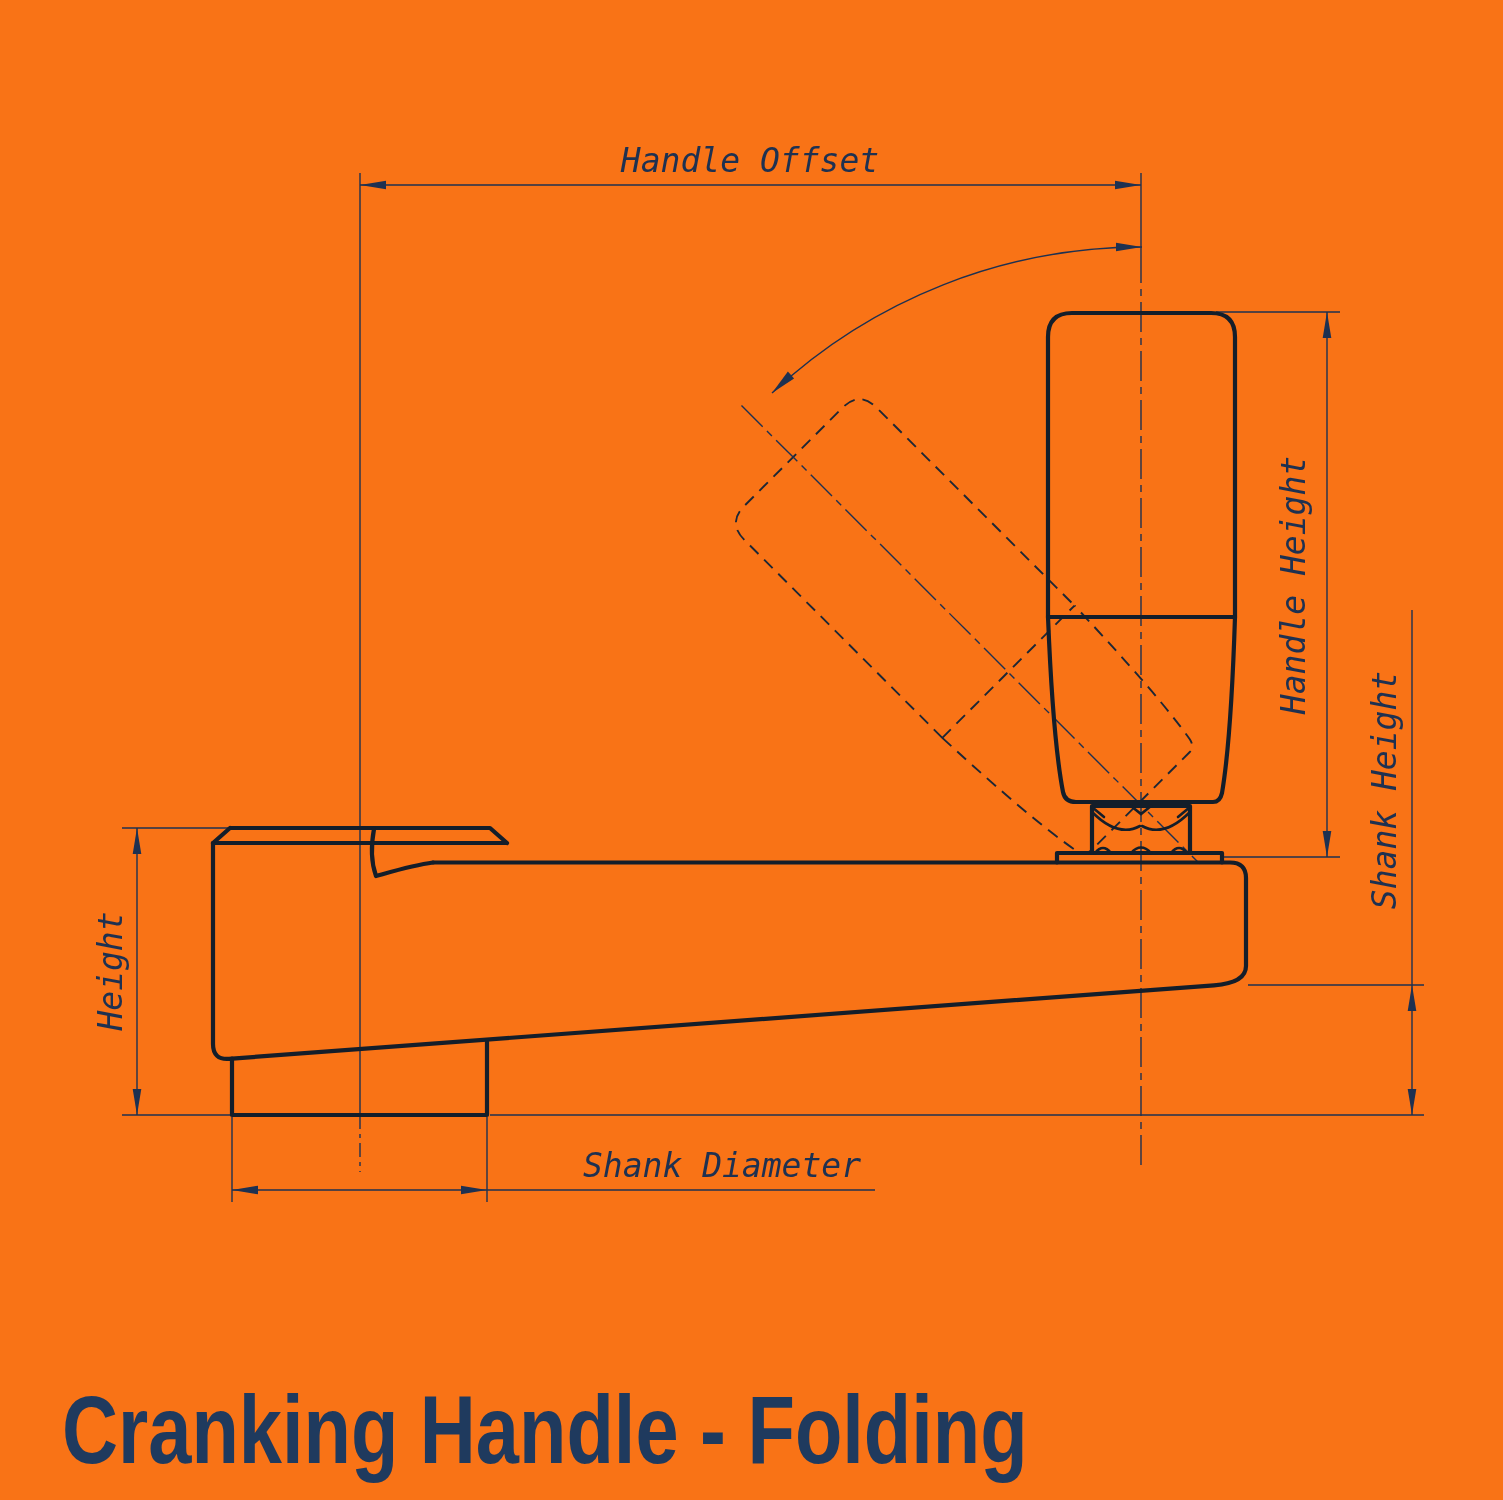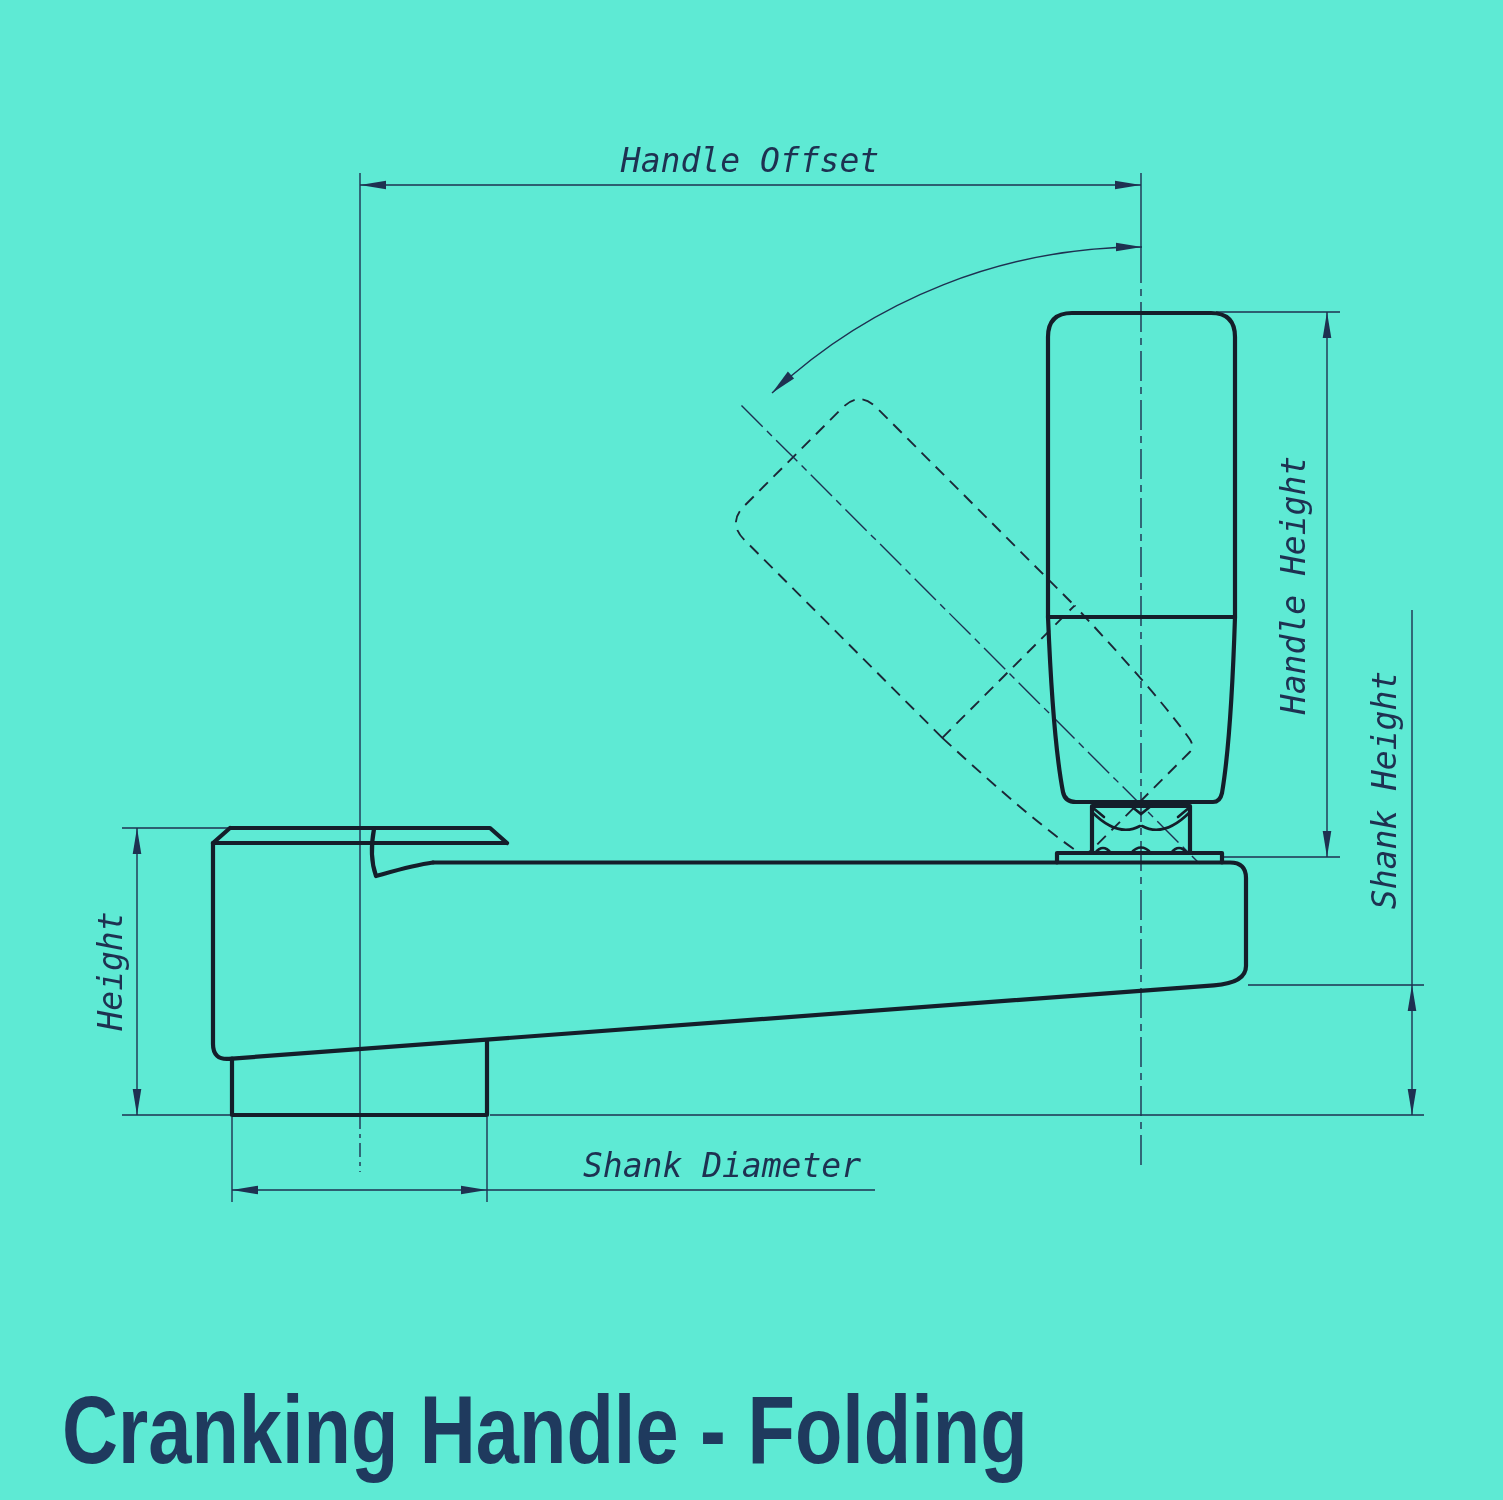--- a/index.html
+++ b/index.html
@@ -1,16 +1,16 @@
 <!DOCTYPE html>
 <html><head>
 <meta charset="utf-8">
 <style>
   html,body{margin:0;padding:0;background:#ffffff;}
-  .page{position:relative;width:1503px;height:1500px;background:#5eead4;overflow:hidden;
+  .page{position:relative;width:1503px;height:1500px;background:#f97316;overflow:hidden;
         font-family:"DejaVu Sans Mono", monospace;}
   svg{position:absolute;left:0;top:0;}
   .dim-text{font-family:"DejaVu Sans Mono", monospace;font-style:italic;font-size:33px;fill:#1e3151;}
   .title-text{font-family:"Liberation Sans", sans-serif;font-weight:bold;fill:#1f3a5e;}
 </style>
 </head>
 <body>
 
 <div class="page">
 <svg width="1503" height="1500" viewBox="0 0 1503 1500">

